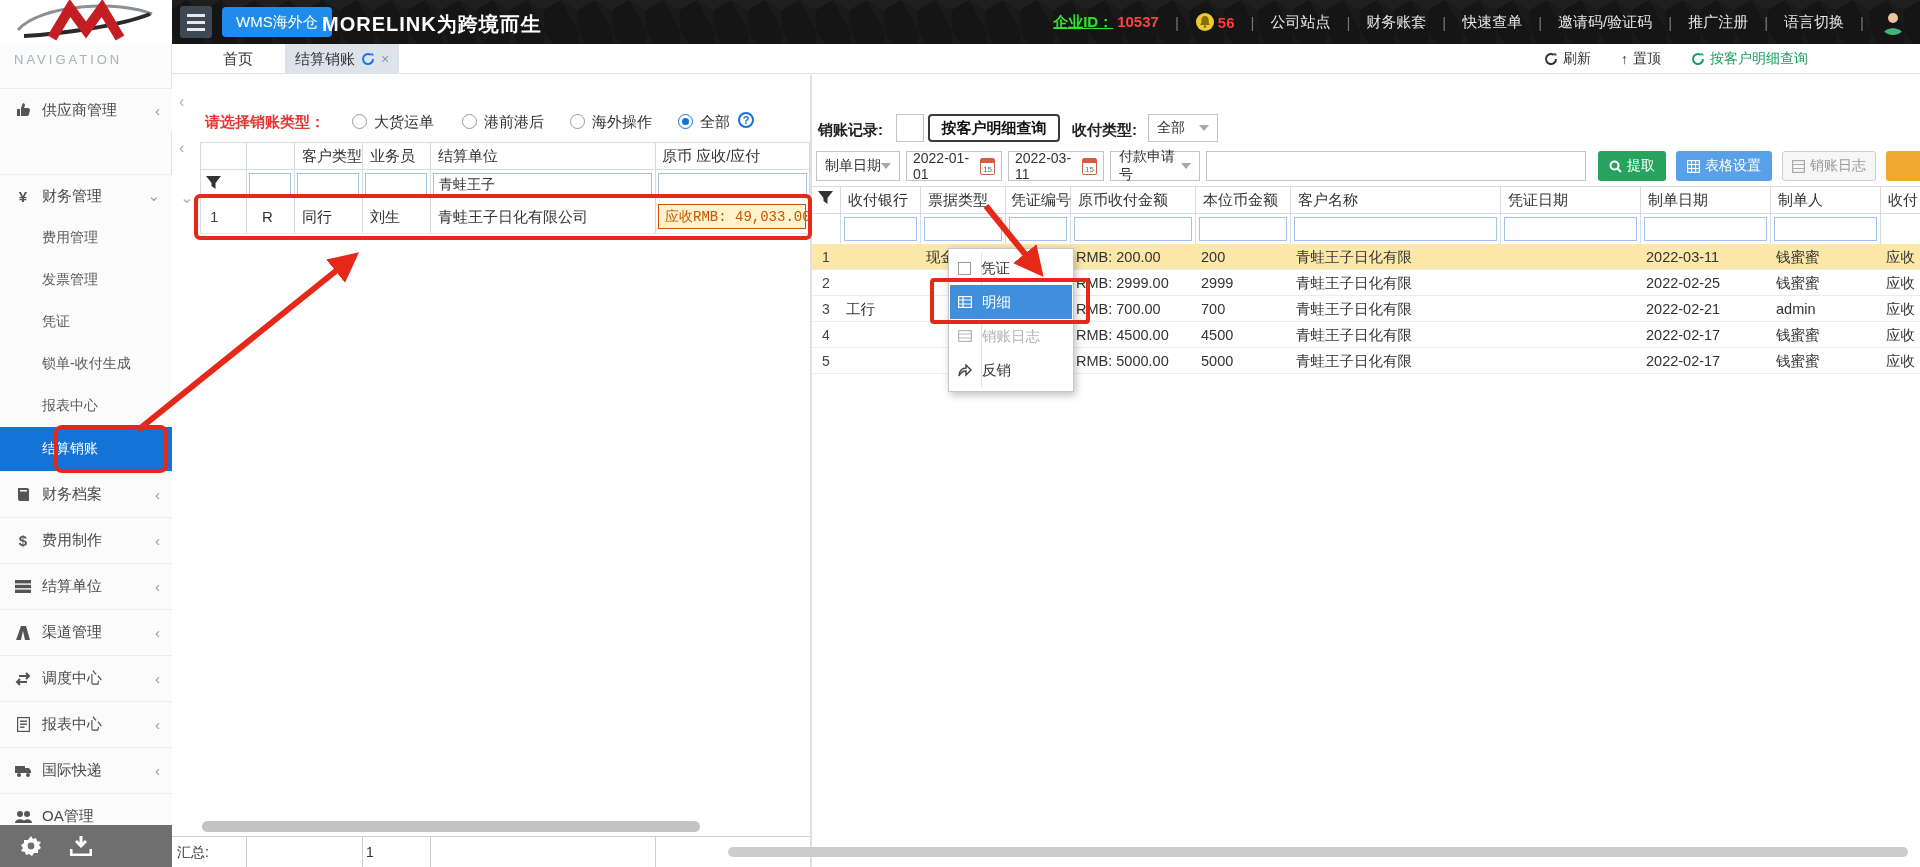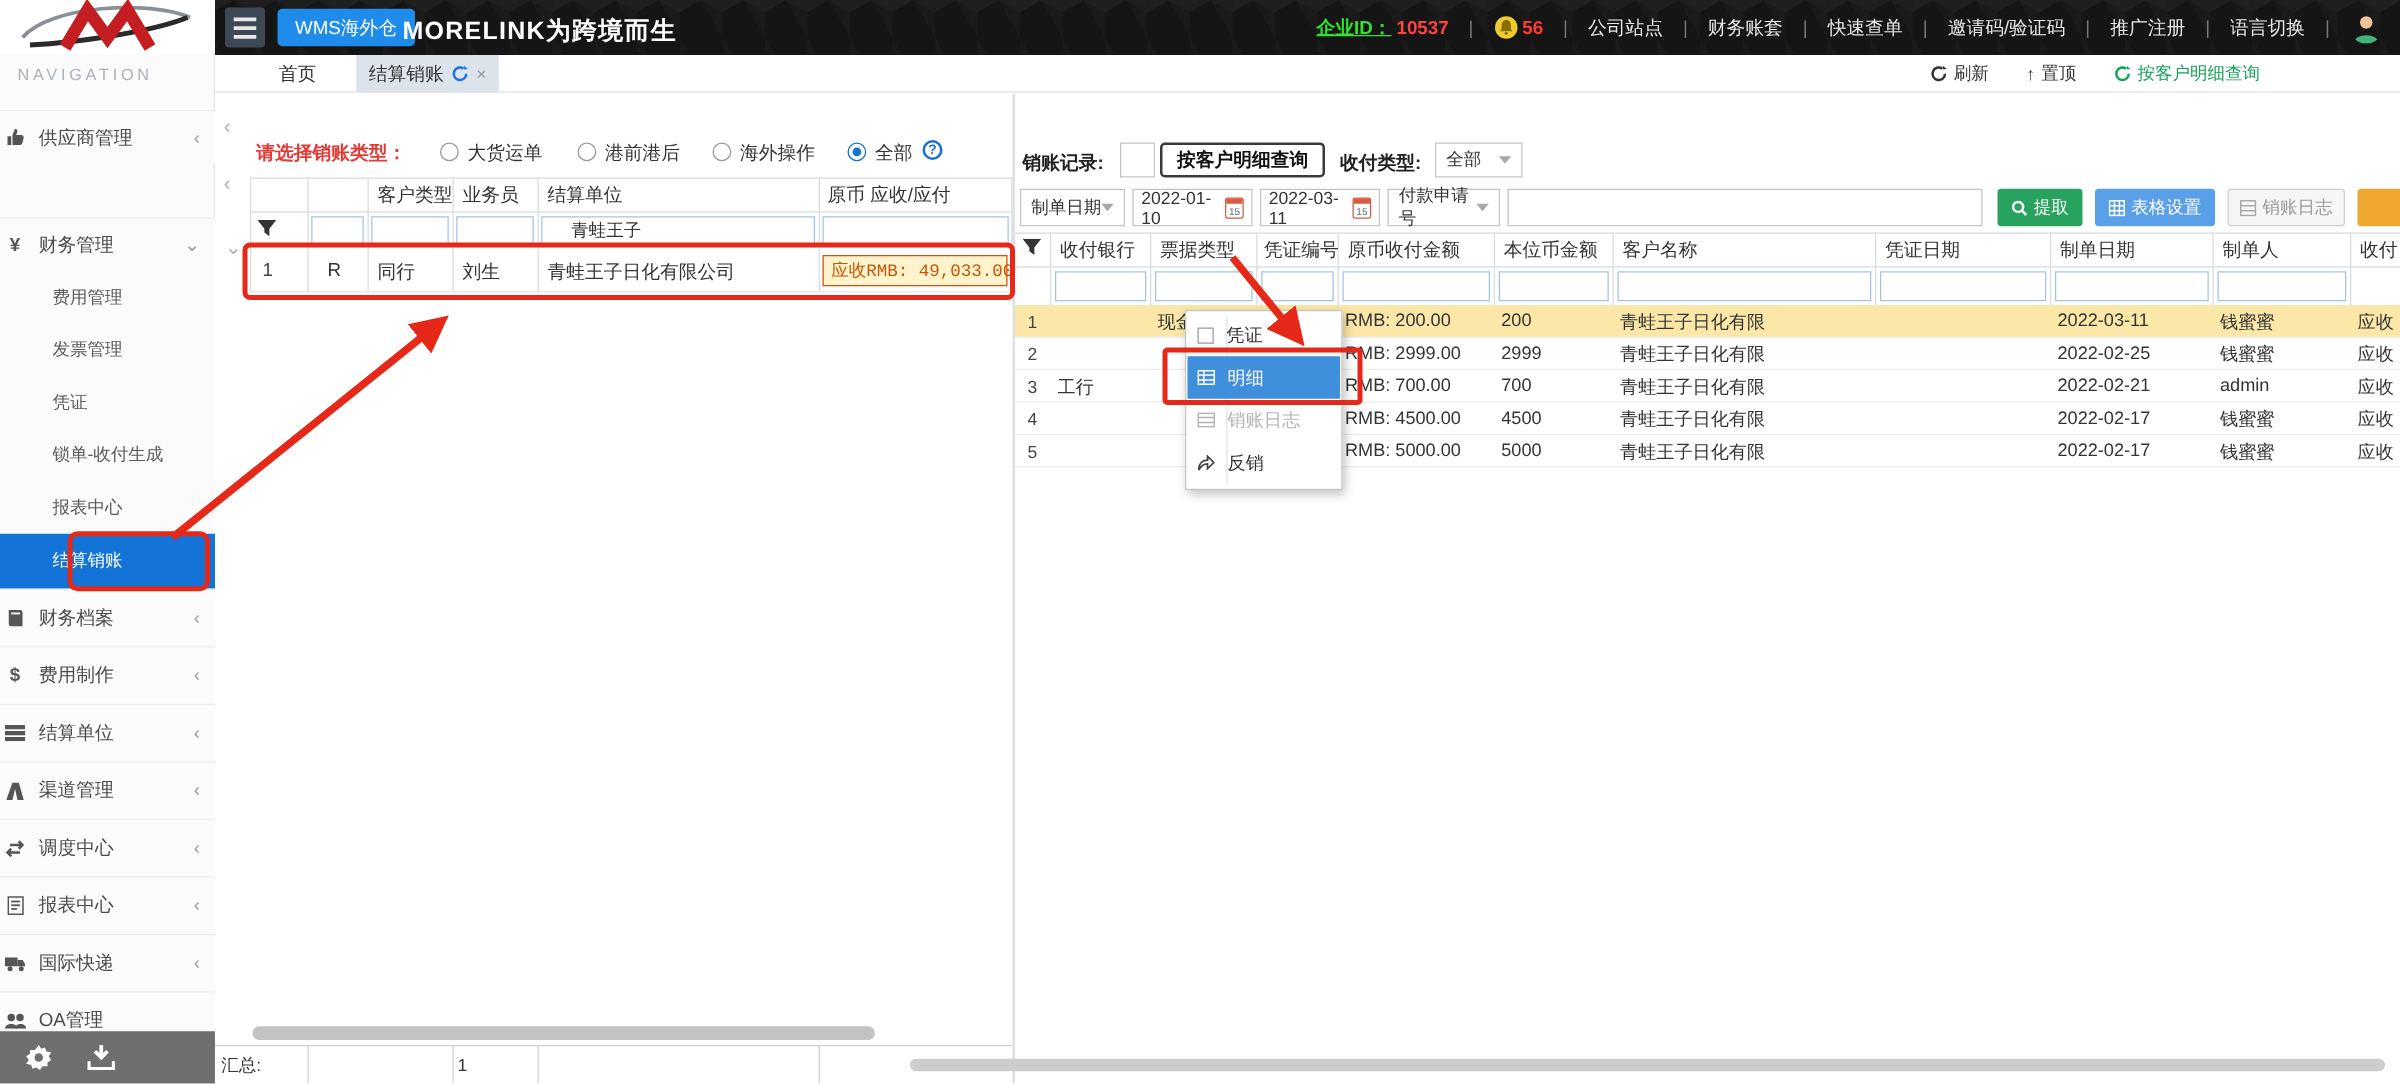--- a/index.html
+++ b/index.html
@@ -38,21 +38,21 @@
     font-size:15px; color:#333; background:#dce3ea; cursor:pointer; }
   .tab-close { color:#8a98a8; font-size:14px; cursor:pointer; }
   .view-toolbar { position:absolute; right:112px; top:0; height:30px; display:flex; align-items:center; gap:30px; }
   .vt-item { display:flex; align-items:center; gap:5px; font-size:14px; color:#333; cursor:pointer; }
   .vt-item.green { color:#18a05c; }
   .up-arrow::before { content:"↑"; font-weight:bold; font-size:14px; color:#333; }
 
   
   .sidebar { position:absolute; left:0; top:44px; width:172px; height:823px; background:#fbfbfb; border-right:1px solid #e4e4e4; }
   .nav-label { position:absolute; left:14px; top:8px; color:#a9b1b9; font-size:13px; letter-spacing:3px; }
-  .side-item { position:absolute; left:0; width:172px; display:flex; align-items:center; padding-left:3px; gap:10px;
+  .side-item { position:absolute; left:0; width:172px; display:flex; align-items:center; padding-left:14px; gap:10px;
     font-size:15px; color:#4a4a4a; cursor:pointer; background:#fbfbfb; }
   .side-item.top { border-top:1px solid #ededed; }
   .side-sub { padding-left:42px; font-size:14px; color:#5a5a5a; }
   .side-active { background:#1373d6; color:#fff; }
   .side-chev { position:absolute; right:12px; color:#9a9a9a; font-size:15px; }
   .side-chev.left::before { content:"‹"; }
   .side-chev.down::before { content:"⌄"; }
   .side-icon { width:18px; display:inline-flex; justify-content:center; color:#555; font-size:15px; font-weight:bold; }
   .side-footer { position:absolute; left:0; bottom:0; width:172px; height:42px; background:#6f6f6f; display:flex; align-items:center; gap:28px; padding-left:20px; z-index:5; }
 
@@ -386,21 +386,21 @@
   <span class="th" style="left:438px;top:147px;">结算单位</span>
   <span class="th" style="left:662px;top:147px;">原币 应收/应付</span>
 
   
   <svg class="funnel" style="left:206px;top:176px;" width="16" height="17" viewBox="0 0 16 17">
     <path d="M0,0 H15 L9.5,7 V13 L5.5,10 V7 Z" fill="#333"></path>
   </svg>
   <div class="f-input" style="left:249px;top:173px;width:42px;height:24px;"></div>
   <div class="f-input" style="left:297px;top:173px;width:62px;height:24px;"></div>
   <div class="f-input" style="left:365px;top:173px;width:62px;height:24px;"></div>
-  <div class="f-input" style="left:433px;top:173px;width:219px;height:24px;padding:2px 23px;font-size:14px;color:#333;">青蛙王子</div>
+  <div class="f-input" style="left:433px;top:173px;width:219px;height:24px;padding:2px 5px;font-size:14px;color:#333;">青蛙王子</div>
   <div class="f-input" style="left:658px;top:173px;width:149px;height:24px;"></div>
 
   
   <div class="abs" style="left:200px;top:200px;width:610px;height:34px;border-bottom:1px solid #e6e6e6;"></div>
   <span class="td" style="left:210px;top:208px;color:#444;">1</span>
   <span class="td" style="left:262px;top:208px;">R</span>
   <span class="td" style="left:302px;top:208px;">同行</span>
   <span class="td" style="left:370px;top:208px;">刘生</span>
   <span class="td" style="left:438px;top:208px;">青蛙王子日化有限公司</span>
   <div class="amount-box" style="left:658px;top:204px;width:148px;height:25px;">应收RMB: 49,033.00</div>
@@ -423,21 +423,21 @@
   <div class="combo" style="left:1148px;top:114px;width:70px;height:28px;">
     <span>全部</span>
     <span class="caret"></span>
   </div>
 
   <div class="combo" style="left:816px;top:151px;width:84px;height:30px;">
     <span>制单日期</span>
     <span class="caret"></span>
   </div>
   <div class="date-box" style="left:906px;top:151px;width:96px;height:30px;">
-    <span>2022-01-10</span>
+    <span>2022-01-01</span>
     <span class="cal">15</span>
   </div>
   <div class="date-box" style="left:1008px;top:151px;width:96px;height:30px;">
     <span>2022-03-11</span>
     <span class="cal">15</span>
   </div>
   <div class="combo" style="left:1110px;top:151px;width:90px;height:30px;">
     <span>付款申请号</span>
     <span class="caret"></span>
   </div>

